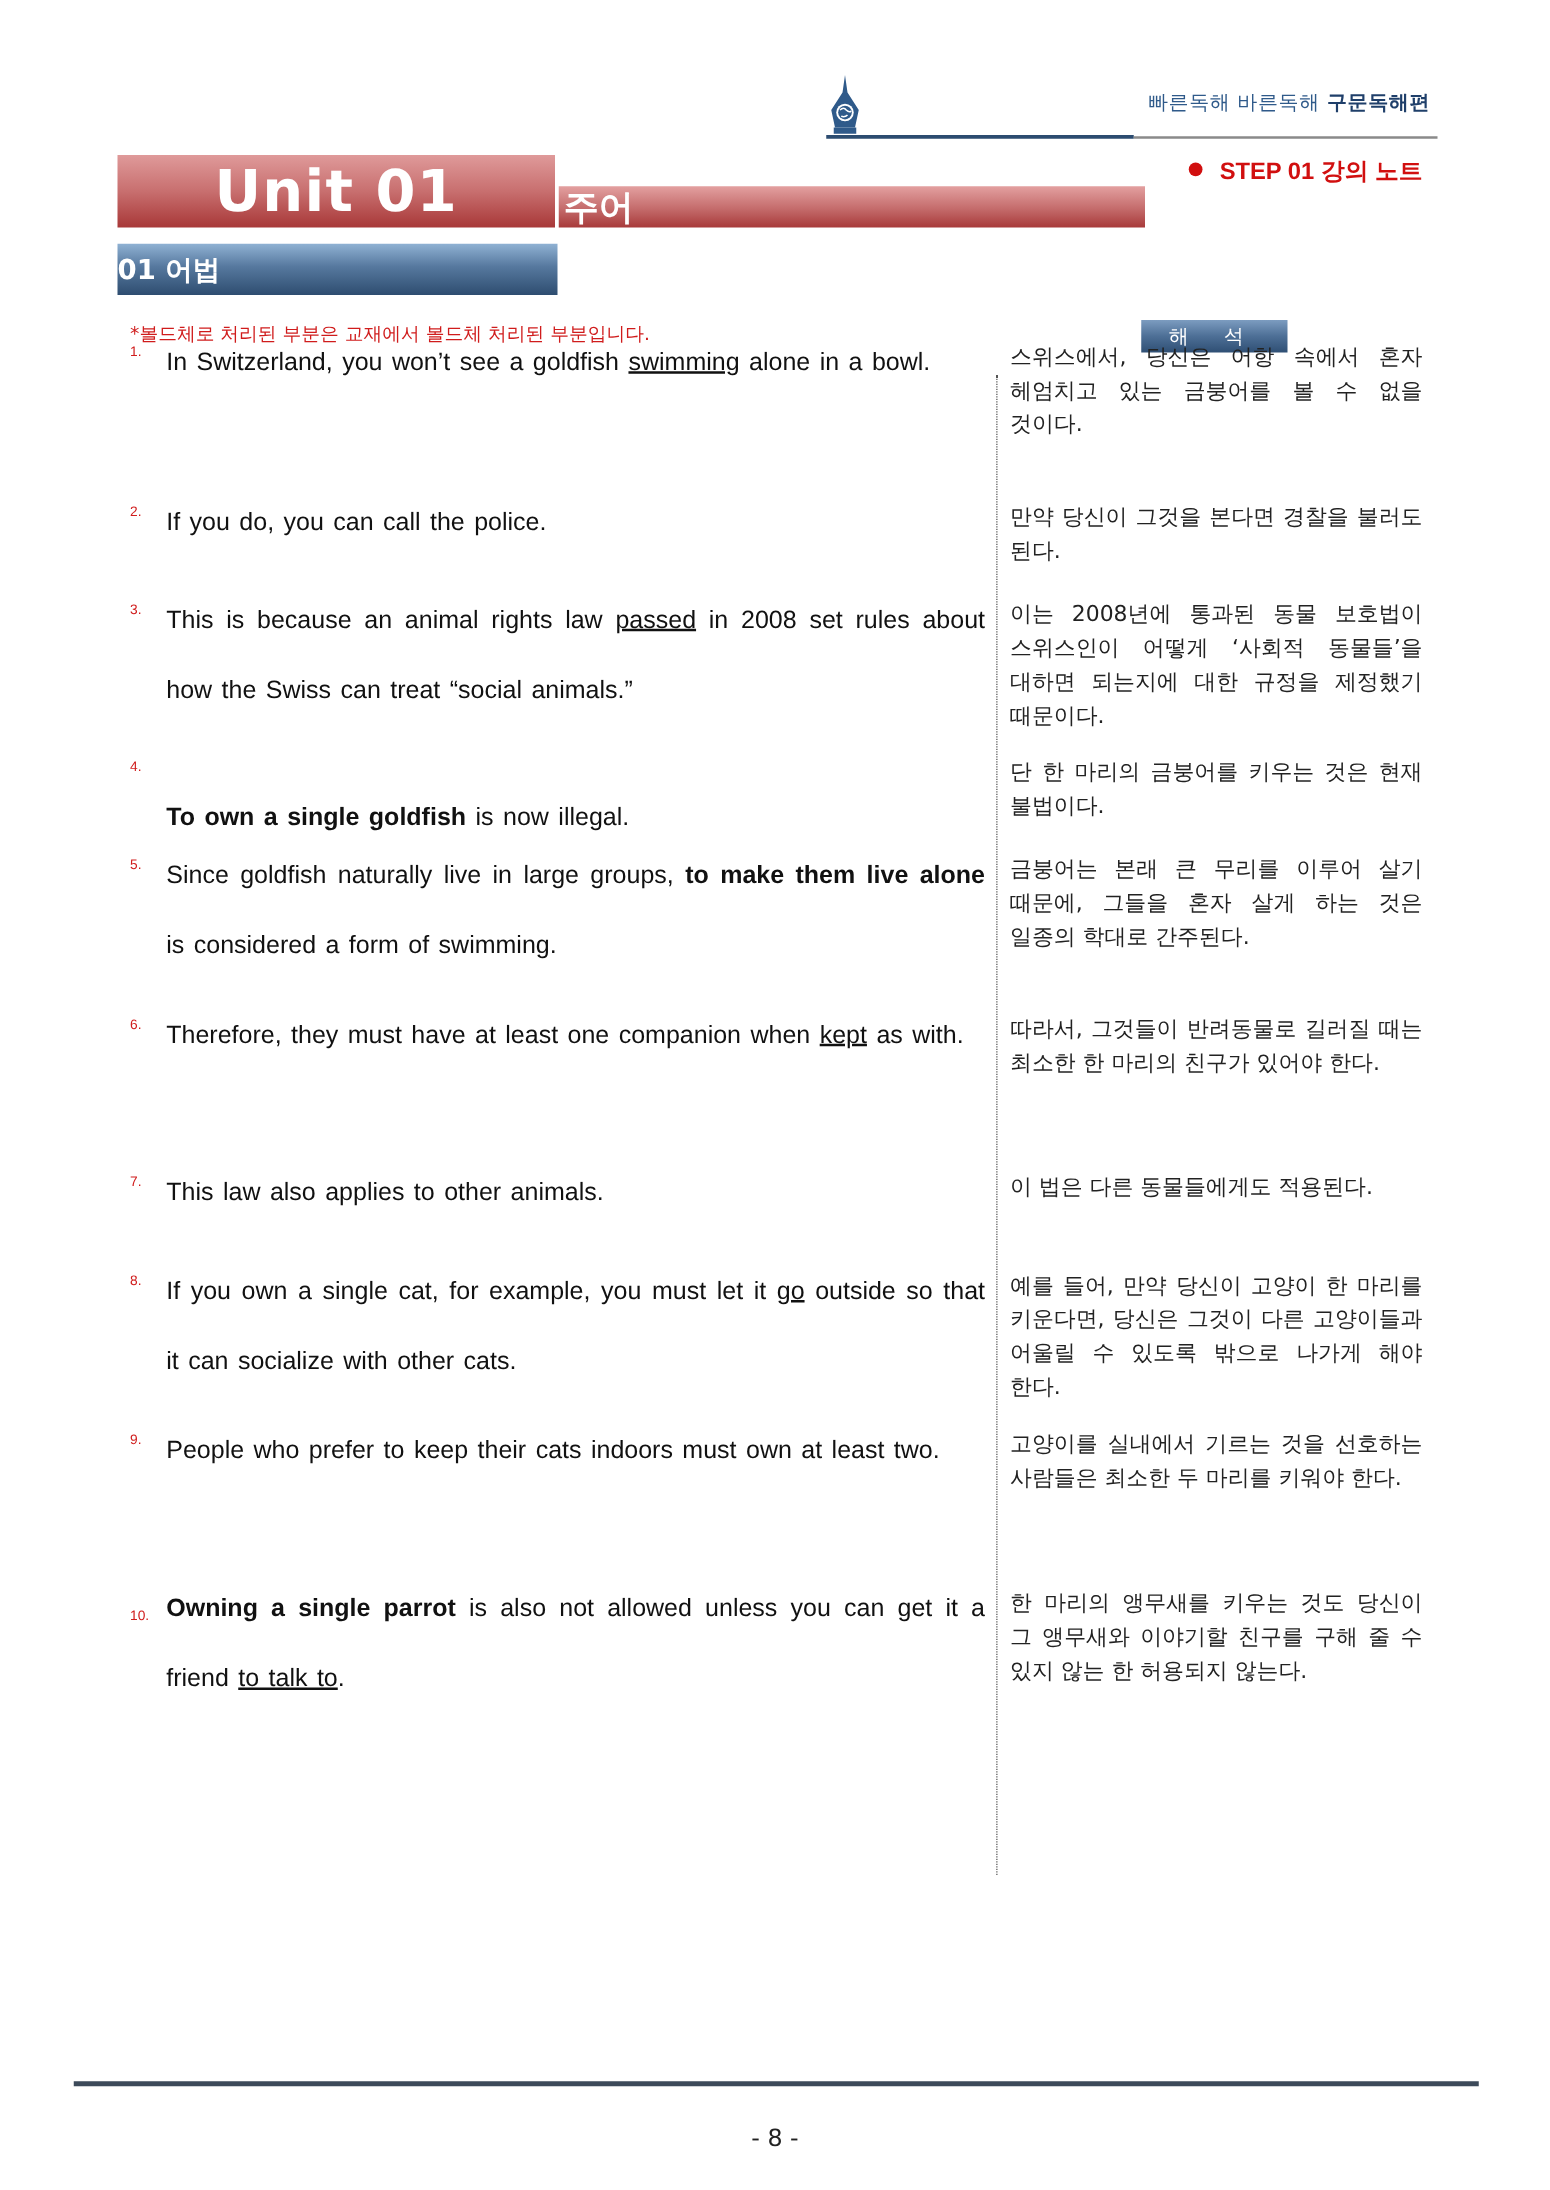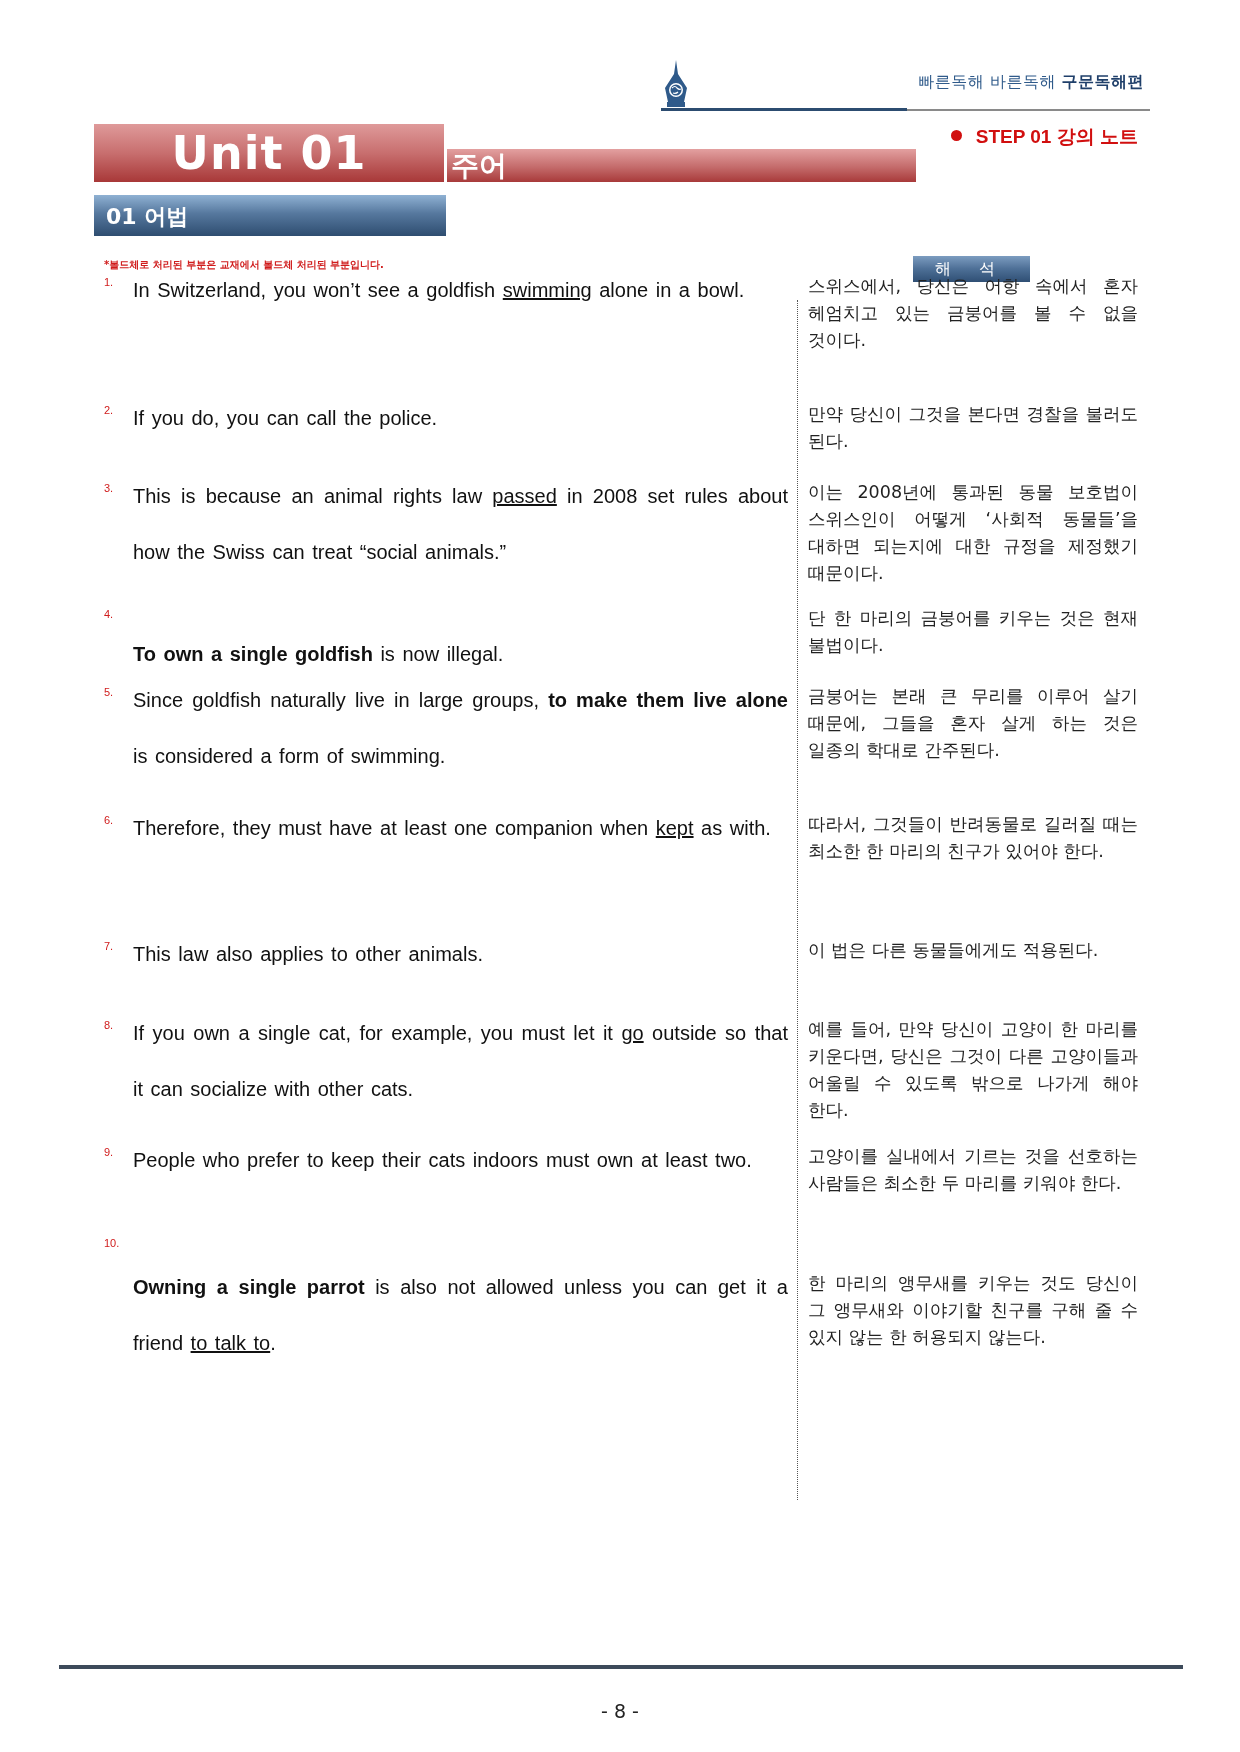--- a/index.html
+++ b/index.html
@@ -20,23 +20,23 @@
   .unit-box { left: 94px; top: 124px; width: 350px; height: 58px;
               background: linear-gradient(#df9a9a, #c86f6f 50%, #a83838); }
   .unit-box span { display: block; text-align: center; color: #fff; font-weight: bold;
                    font-size: 46px; line-height: 58px; font-family: "DejaVu Sans", sans-serif; letter-spacing: 1px; }
   .topic-box { left: 447px; top: 149px; width: 469px; height: 33px;
                background: linear-gradient(#e3a0a0, #c46b6b 55%, #a83a3a); }
   .topic-box span { display: block; color: #fff; font-size: 28px; line-height: 33px; padding-left: 4px; font-weight: bold; }
 
   .section-box { left: 94px; top: 195px; width: 352px; height: 41px;
                  background: linear-gradient(#8fb1d3, #56789e 45%, #2e4d70); }
-  .section-box span { display: block; color: #fff; font-size: 22px; line-height: 44px; padding-left: 12px; font-weight: bold; }
+  .section-box span { display: block; color: #fff; font-size: 22px; line-height: 44px; font-weight: bold; }
 
-  .note { left: 104px; top: 258px; font-size: 10px; font-weight: bold; color: #d01c1c; white-space: nowrap; }
+  .note { left: 104px; top: 258px; font-size: 15px; font-weight: normal; color: #d01c1c; white-space: nowrap; }
 
   .trans-tab { left: 913px; top: 256px; width: 117px; height: 26px;
                background: linear-gradient(#7c9cc0, #4d6f96 50%, #2f4f74); }
   .trans-tab span { display: block; color: #fff; text-align: center; font-size: 16px; line-height: 26px; letter-spacing: 28px; padding-left: 15px; }
 
   .divider { left: 797px; top: 300px; width: 0; height: 1200px; border-left: 1px dotted #555; }
 
   
   .num { font-size: 11px; color: #d01c1c; font-family: "Liberation Sans", sans-serif; }
   .en { left: 133px; width: 655px; font-size: 20px; line-height: 56px; text-align: justify; text-align-last: left;
@@ -111,19 +111,19 @@
     <div class="abs ko" style="top: 811px;">따라서, 그것들이 반려동물로 길러질 때는 최소한 한 마리의 친구가 있어야 한다.</div>
     <div class="abs num" style="left: 104px; top: 940px;">7.</div>
     <div class="abs en" style="top: 926px;"><span>This law also applies to other animals.</span></div>
     <div class="abs ko" style="top: 937px;">이 법은 다른 동물들에게도 적용된다.</div>
     <div class="abs num" style="left: 104px; top: 1019px;">8.</div>
     <div class="abs en" style="top: 1005px;"><span>If you own a single cat, for example, you must let it </span><u>go</u><span> outside so that it can socialize with other cats.</span></div>
     <div class="abs ko" style="top: 1016px;">예를 들어, 만약 당신이 고양이 한 마리를 키운다면, 당신은 그것이 다른 고양이들과 어울릴 수 있도록 밖으로 나가게 해야 한다.</div>
     <div class="abs num" style="left: 104px; top: 1146px;">9.</div>
     <div class="abs en" style="top: 1132px;"><span>People who prefer to keep their cats indoors must own at least two.</span></div>
     <div class="abs ko" style="top: 1143px;">고양이를 실내에서 기르는 것을 선호하는 사람들은 최소한 두 마리를 키워야 한다.</div>
-    <div class="abs num" style="left: 104px; top: 1237px;">10.</div>
+    <div class="abs num" style="left: 104px; top: 1287px;">10.</div>
     <div class="abs en" style="top: 1259px;"><b>Owning a single parrot</b><span> is also not allowed unless you can get it a friend </span><u>to talk to</u><span>.</span></div>
     <div class="abs ko" style="top: 1270px;">한 마리의 앵무새를 키우는 것도 당신이 그 앵무새와 이야기할 친구를 구해 줄 수 있지 않는 한 허용되지 않는다.</div>
   </div>
 
 <div class="abs footer-line"></div>
 <div class="abs page-num">- 8 -</div>
 
 </body></html>

